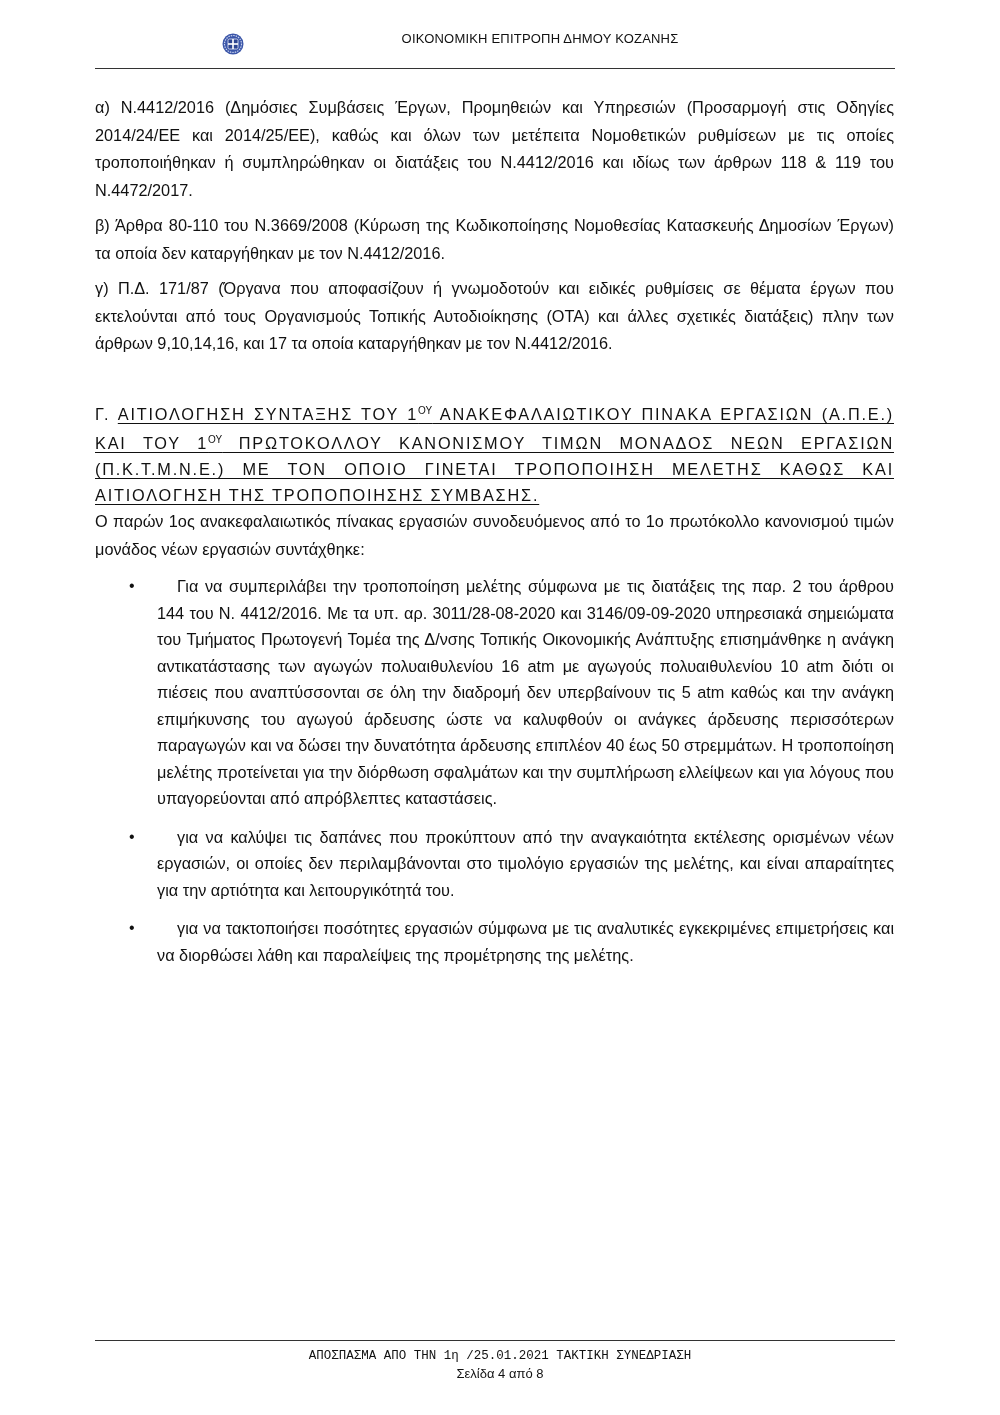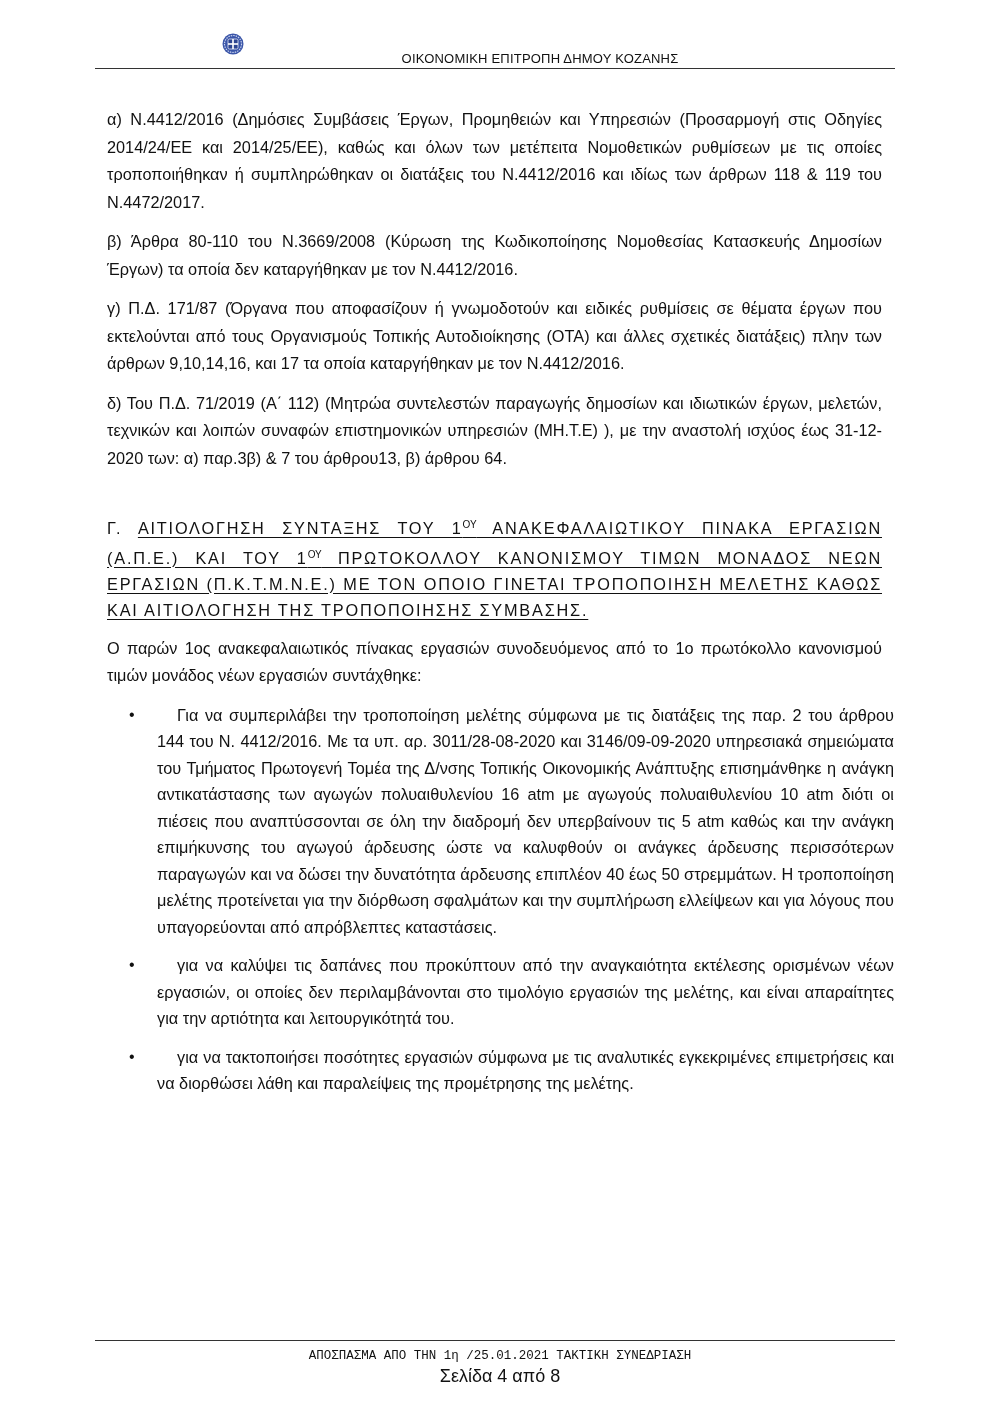--- a/index.html
+++ b/index.html
@@ -1,63 +1,62 @@
 <!DOCTYPE html>
 <html><head>
 <meta charset="utf-8">
 <style>
   html, body { margin: 0; padding: 0; background: #ffffff; }
   body { width: 1000px; height: 1415px; position: relative; overflow: hidden;
          font-family: "Liberation Sans", "DejaVu Sans", sans-serif; color: #111; }
   .header { position: absolute; top: 0; left: 0; width: 1000px; height: 70px; }
   .emblem { position: absolute; left: 222px; top: 33px; width: 22px; height: 22px; }
   .hdr-line1 { position: absolute; top: 31px; left: 300px; width: 480px; text-align: center;
-               font-size: 13px; letter-spacing: 0.2px; margin-top: 20px; }
+               font-size: 13px; letter-spacing: 0.2px; }
   .hdr-line2 { position: absolute; top: 50px; left: 270px; width: 480px; text-align: center;
                font-size: 13px; }
   .hdr-rule { position: absolute; top: 68px; left: 95px; width: 800px; height: 0; border-top: 1px solid #333; }
 
   .content { position: absolute; top: 94px; left: 95px; width: 799px;
              font-size: 16.3px; line-height: 27.5px; text-align: justify; }
-  .content p { margin: 12px; }
+  .content p { margin: 0; }
   .para { margin-bottom: 8px !important; }
   .heading { margin-top: 40px !important; letter-spacing: 1.8px; line-height: 26px; }
   .heading .u { text-decoration: underline; text-underline-offset: 3px; }
   .heading sup { font-size: 10px; letter-spacing: 0; }
   .sub { margin-top: 32px !important; text-indent: 35px; text-decoration: underline; text-underline-offset: 3px; line-height: 26px; }
   .bullets { list-style: none; margin: 10px 0 0 0; padding: 0; }
   .bullets li { position: relative; padding-left: 62px; margin-bottom: 12px; line-height: 26.5px; }
   .bullets li .dot { position: absolute; left: 34px; top: 0; font-size: 16px; }
   .bullets li .txt { display: block; text-indent: 20px; }
   .final { text-indent: 35px; margin-top: 4px !important; }
 
   .footer-rule { position: absolute; top: 1340px; left: 95px; width: 800px; border-top: 1px solid #333; }
   .foot1 { position: absolute; top: 1349px; left: 250px; width: 500px; text-align: center; font-size: 12.5px; font-family: Liberation Mono, monospace; }
-  .foot2 { position: absolute; top: 1366px; left: 250px; width: 500px; text-align: center; font-size: 18px; }
+  .foot2 { position: absolute; top: 1366px; left: 250px; width: 500px; text-align: center; font-size: 13px; }
 </style>
 </head>
 <body>
 
 <div class="header">
   <svg class="emblem" viewBox="0 0 22 22">
     <circle cx="11" cy="11" r="10.5" fill="#3a55a8"></circle>
     <circle cx="11" cy="11" r="8.5" fill="none" stroke="#c8d2ee" stroke-width="1.2" stroke-dasharray="1.5 1"></circle>
     <rect x="6" y="6" width="10" height="10" rx="1.5" fill="#2c4490" stroke="#e4e9f7" stroke-width="0.8"></rect>
     <rect x="10.2" y="6" width="1.6" height="10" fill="#ffffff"></rect>
     <rect x="6" y="10.2" width="10" height="1.6" fill="#ffffff"></rect>
   </svg>
   <div class="hdr-line1">ΟΙΚΟΝΟΜΙΚΗ  ΕΠΙΤΡΟΠΗ  ΔΗΜΟΥ   ΚΟΖΑΝΗΣ</div>
   <div class="hdr-rule"></div>
 </div>
 
 <div class="content">
   <p class="para">α) Ν.4412/2016 (Δημόσιες Συμβάσεις Έργων, Προμηθειών και Υπηρεσιών (Προσαρμογή στις Οδηγίες 2014/24/ΕΕ και 2014/25/ΕΕ), καθώς και όλων των μετέπειτα Νομοθετικών ρυθμίσεων με τις οποίες τροποποιήθηκαν ή συμπληρώθηκαν οι διατάξεις του Ν.4412/2016 και ιδίως των άρθρων 118 &amp; 119 του Ν.4472/2017.</p>
   <p class="para">β) Άρθρα 80-110 του Ν.3669/2008 (Κύρωση της Κωδικοποίησης  Νομοθεσίας Κατασκευής Δημοσίων Έργων) τα οποία δεν καταργήθηκαν με τον Ν.4412/2016.</p>
   <p class="para">γ) Π.Δ. 171/87 (Όργανα που αποφασίζουν ή γνωμοδοτούν και ειδικές ρυθμίσεις σε θέματα έργων που εκτελούνται από τους Οργανισμούς Τοπικής Αυτοδιοίκησης (ΟΤΑ) και άλλες σχετικές διατάξεις) πλην των άρθρων 9,10,14,16, και 17 τα οποία καταργήθηκαν με τον Ν.4412/2016.</p>
-  <p class="para">δ) Του Π.Δ. 71/2019 (Α΄ 112) (Μητρώα συντελεστών παραγωγής δημοσίων και ιδιωτικών έργων, μελετών, τεχνικών και λοιπών συναφών επιστημονικών υπηρεσιών (ΜΗ.Τ.Ε) ), με την αναστολή ισχύος έως 31-12-2020 των: α) παρ.3β) &amp; 7 του  άρθρου13, β) άρθρου 64.</p>
 
   <p class="heading"><span>Γ. </span><span class="u"><span>ΑΙΤΙΟΛΟΓΗΣΗ ΣΥΝΤΑΞΗΣ ΤΟΥ 1</span><sup>ΟΥ</sup><span> ΑΝΑΚΕΦΑΛΑΙΩΤΙΚΟΥ ΠΙΝΑΚΑ ΕΡΓΑΣΙΩΝ (Α.Π.Ε.) ΚΑΙ ΤΟΥ 1</span><sup>ΟΥ</sup><span> ΠΡΩΤΟΚΟΛΛΟΥ ΚΑΝΟΝΙΣΜΟΥ ΤΙΜΩΝ ΜΟΝΑΔΟΣ ΝΕΩΝ ΕΡΓΑΣΙΩΝ (Π.Κ.Τ.Μ.Ν.Ε.) ΜΕ ΤΟΝ ΟΠΟΙΟ ΓΙΝΕΤΑΙ ΤΡΟΠΟΠΟΙΗΣΗ ΜΕΛΕΤΗΣ ΚΑΘΩΣ ΚΑΙ ΑΙΤΙΟΛΟΓΗΣΗ ΤΗΣ ΤΡΟΠΟΠΟΙΗΣΗΣ ΣΥΜΒΑΣΗΣ.</span></span></p>
 
   <p>Ο παρών 1ος  ανακεφαλαιωτικός πίνακας εργασιών συνοδευόμενος από το 1ο πρωτόκολλο κανονισμού τιμών μονάδος νέων εργασιών συντάχθηκε:</p>
 
   <ul class="bullets">
     <li>
         <span class="dot">•</span>
         <span class="txt">Για να συμπεριλάβει την τροποποίηση μελέτης σύμφωνα με τις διατάξεις της παρ. 2 του άρθρου 144 του Ν. 4412/2016. Με τα υπ. αρ. 3011/28-08-2020 και 3146/09-09-2020 υπηρεσιακά σημειώματα του Τμήματος Πρωτογενή Τομέα της Δ/νσης Τοπικής Οικονομικής Ανάπτυξης επισημάνθηκε η ανάγκη αντικατάστασης των αγωγών πολυαιθυλενίου 16 atm  με αγωγούς πολυαιθυλενίου 10 atm διότι οι πιέσεις που αναπτύσσονται σε όλη την διαδρομή δεν υπερβαίνουν τις 5 atm καθώς και την ανάγκη επιμήκυνσης του αγωγού άρδευσης ώστε να καλυφθούν οι ανάγκες άρδευσης περισσότερων παραγωγών και να δώσει την δυνατότητα άρδευσης επιπλέον 40 έως 50 στρεμμάτων. Η τροποποίηση μελέτης προτείνεται για την διόρθωση σφαλμάτων και την συμπλήρωση ελλείψεων και για λόγους που υπαγορεύονται από απρόβλεπτες καταστάσεις.</span>
       </li>

